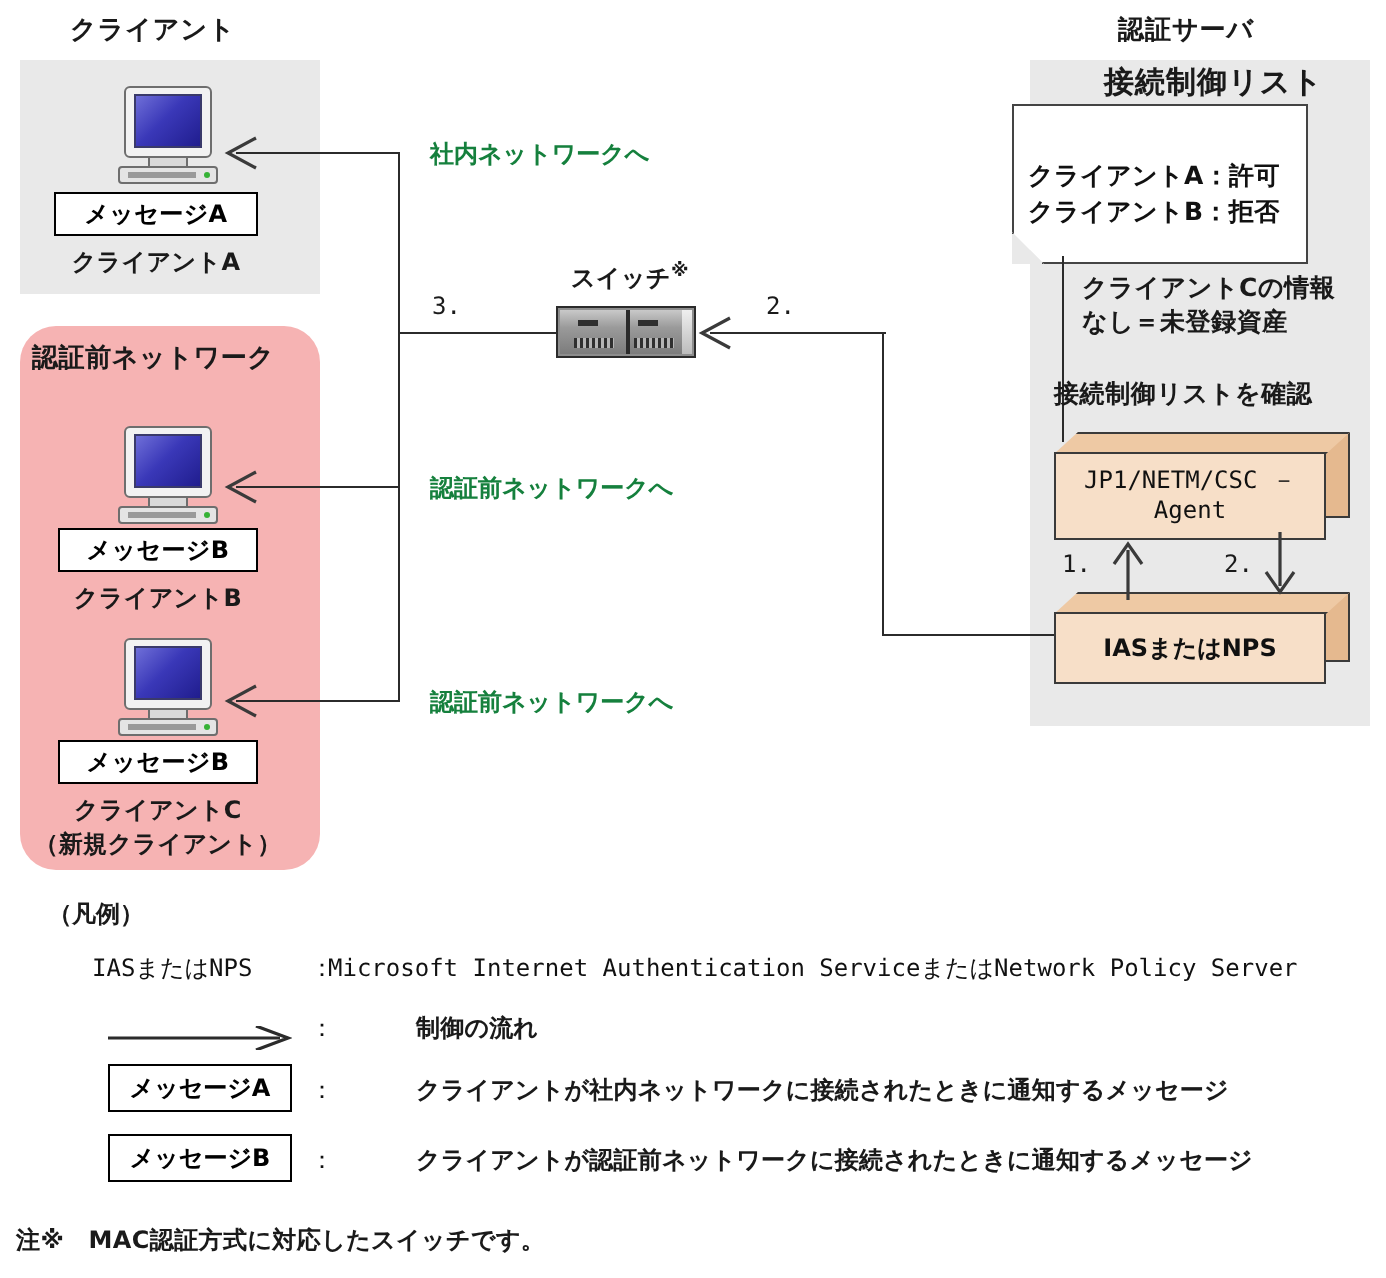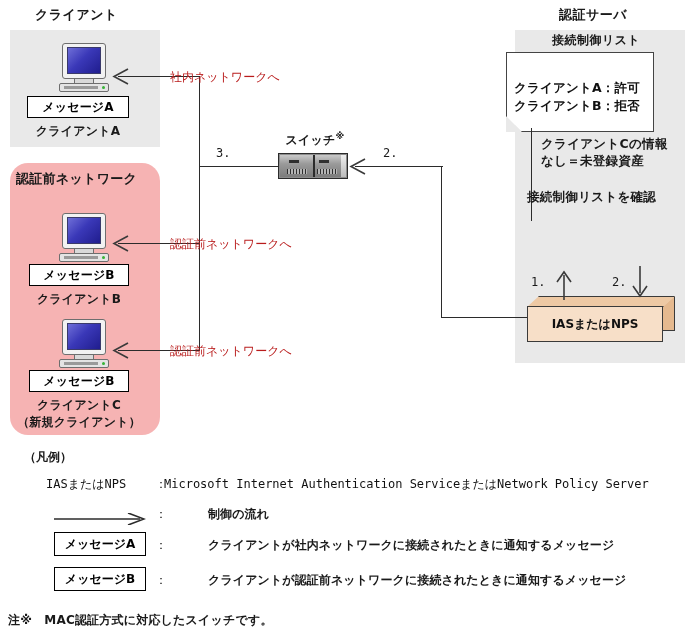--- a/index.html
+++ b/index.html
@@ -100,21 +100,21 @@
   .switch .ports{
     position:absolute;height:5px;top:15px;
     background:repeating-linear-gradient(90deg,#2f2f2f 0 1.5px,#b5b5b5 1.5px 3px);
   }
 
   
   .ln-h{position:absolute;height:0;border-top:1.6px solid #2b2b2b;}
   .ln-v{position:absolute;width:0;border-left:1.6px solid #2b2b2b;}
 
   .flowlabel{
-    position:absolute;font-size:12px;font-weight:400;white-space:nowrap;color:#b91c1c;
+    position:absolute;font-size:12px;font-weight:700;white-space:nowrap;color:#15803d;margin-left:45px;
   }
   .numlabel{
     position:absolute;font-size:12px;white-space:nowrap;color:#1a1a1a;
     font-family:"DejaVu Sans Mono","Liberation Mono",monospace;
   }
 
   
   .acl{
     position:absolute;left:506px;top:52px;width:148px;height:80px;
   }
@@ -270,35 +270,42 @@
   </svg>
   <div class="ln-v" style="left:441px;top:166px;height:152px;"></div>
   <div class="ln-h" style="left:441px;top:317px;width:104px;"></div>
 
   <div class="flowlabel" style="left:170px;top:69px;">社内ネットワークへ</div>
   <div class="flowlabel" style="left:170px;top:236px;">認証前ネットワークへ</div>
   <div class="flowlabel" style="left:170px;top:343px;">認証前ネットワークへ</div>
   <div class="numlabel" style="left:216px;top:146px;">3.</div>
   <div class="numlabel" style="left:383px;top:146px;">2.</div>
 
-  <div class="title" style="left:552px;top:32px;font-size:12px;">接続制御リスト</div>
+  <div class="title" style="left:552px;top:32px;font-size:15px;">接続制御リスト</div>
 
   <div class="acl">
     <div class="sheet"></div>
     <div class="fold"></div>
     <div class="line" style="top:28px;">クライアントA：許可</div>
     <div class="line" style="top:46px;">クライアントB：拒否</div>
   </div>
 
   <div class="ln-v" style="left:531px;top:128px;height:93px;border-left-width:1.4px;"></div>
 
   <div class="region-label" style="left:541px;top:136px;font-size:12.5px;">クライアントCの情報</div>
   <div class="region-label" style="left:541px;top:153px;font-size:12.5px;">なし＝未登録資産</div>
   <div class="region-label" style="left:527px;top:189px;font-size:12.5px;">接続制御リストを確認</div>
 
+  <div class="box3d" style="left:527px;top:216px;width:148px;height:54px;">
+    <div class="side"></div>
+    <div class="top"></div>
+    <div class="front">
+      <span><span>JP1/NETM/CSC －</span><br><span>Agent</span></span>
+    </div>
+  </div>
 
   <div class="box3d" style="left:527px;top:296px;width:148px;height:46px;">
     <div class="side"></div>
     <div class="top"></div>
     <div class="front jp">
       <span>IASまたはNPS</span>
     </div>
   </div>
 
   <svg class="abs" style="left:555px;top:268px;" width="18" height="32">

